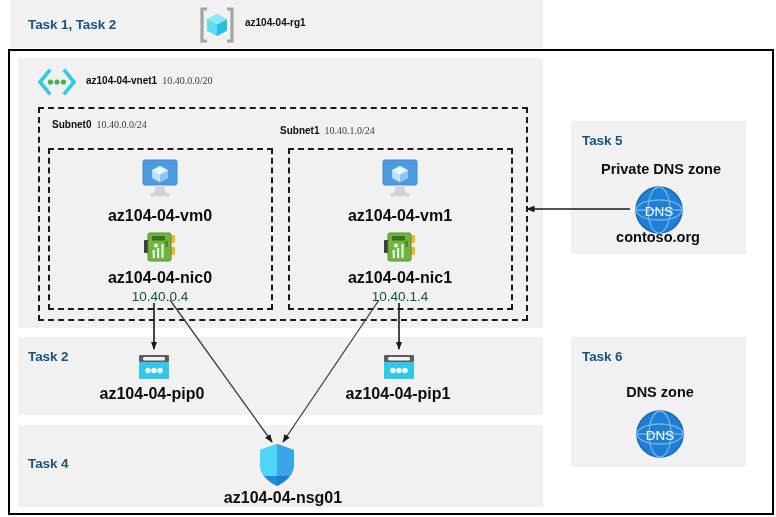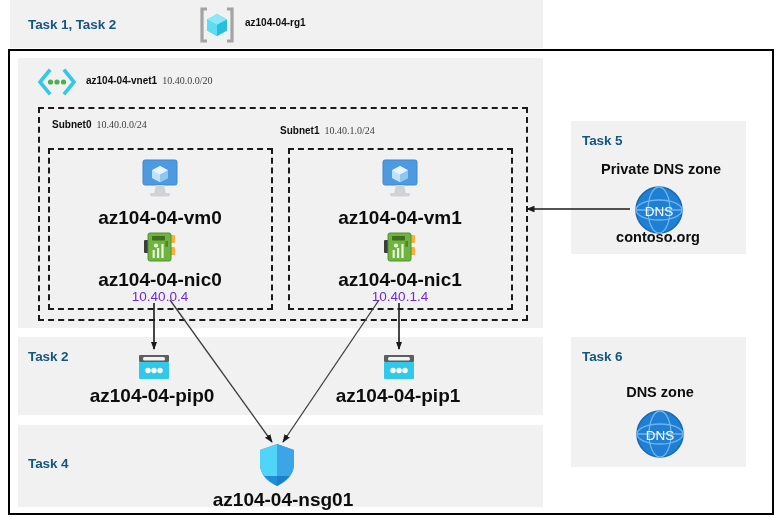--- a/index.html
+++ b/index.html
@@ -54,27 +54,27 @@
     color: #15567f;
     font-weight: bold;
     font-size: 13.5px;
     letter-spacing: -0.1px;
     white-space: nowrap;
   }
   .res-name {
     position: absolute;
     color: #0d0d0d;
     font-weight: bold;
-    font-size: 19px;
+    font-size: 16px;
     white-space: nowrap;
     text-align: center;
   }
   .res-name-light {
     position: absolute;
-    color: #6d28d9;
+    color: #14532d;
     font-weight: normal;
     font-size: 13.5px;
     white-space: nowrap;
     text-align: center;
   }
   .hdr-line {
     position: absolute;
     white-space: nowrap;
     font-size: 10px;
     color: #0d0d0d;

